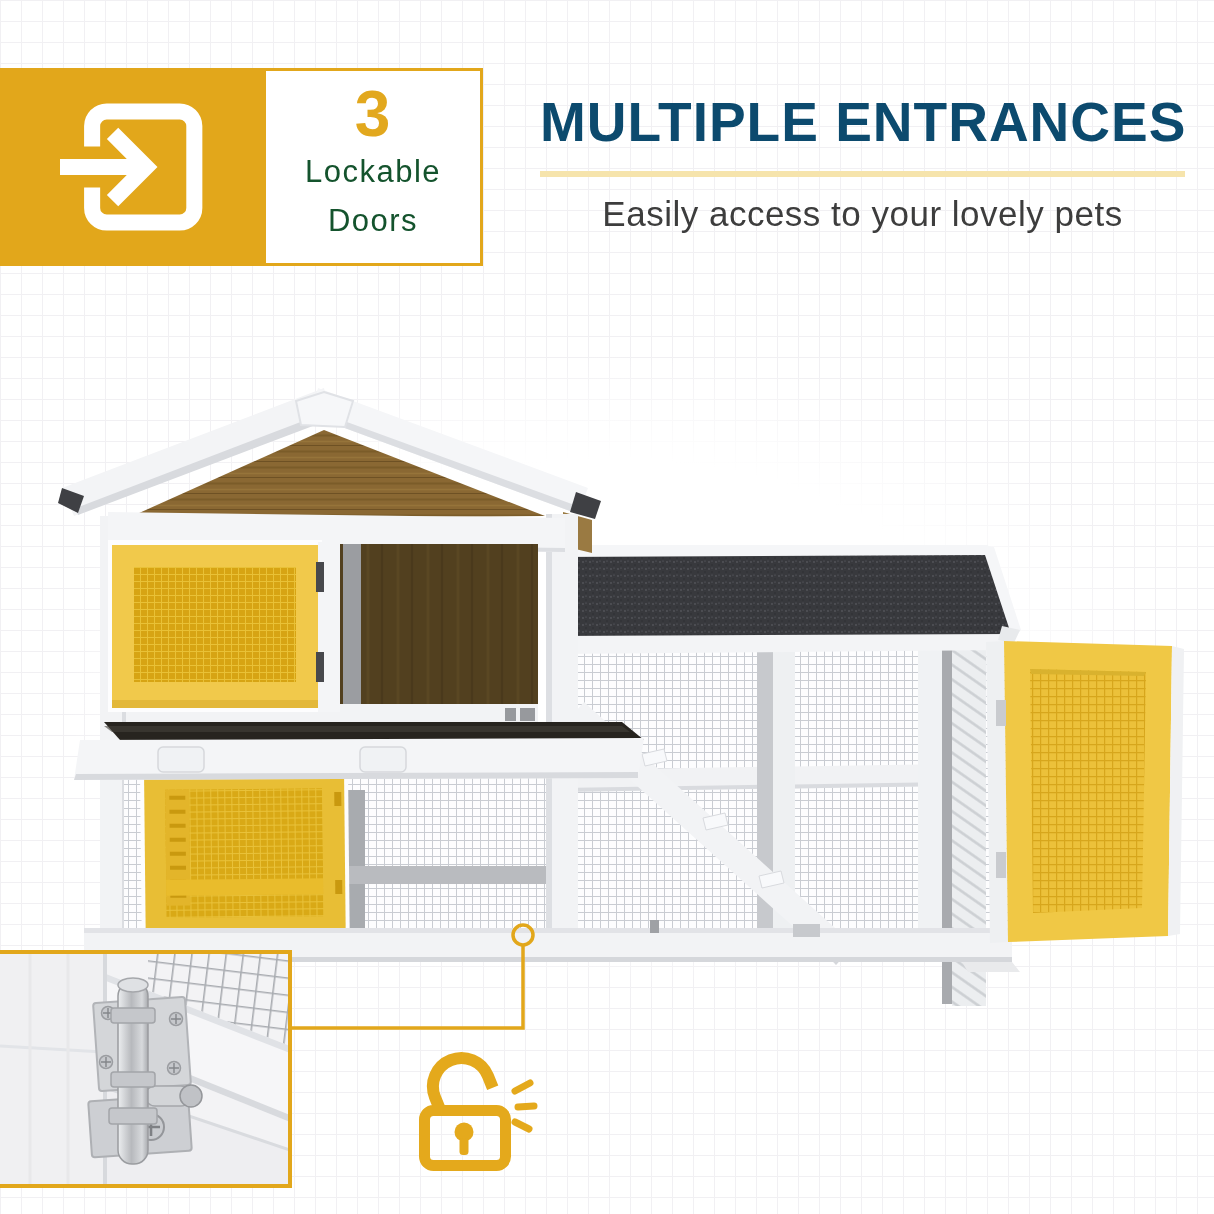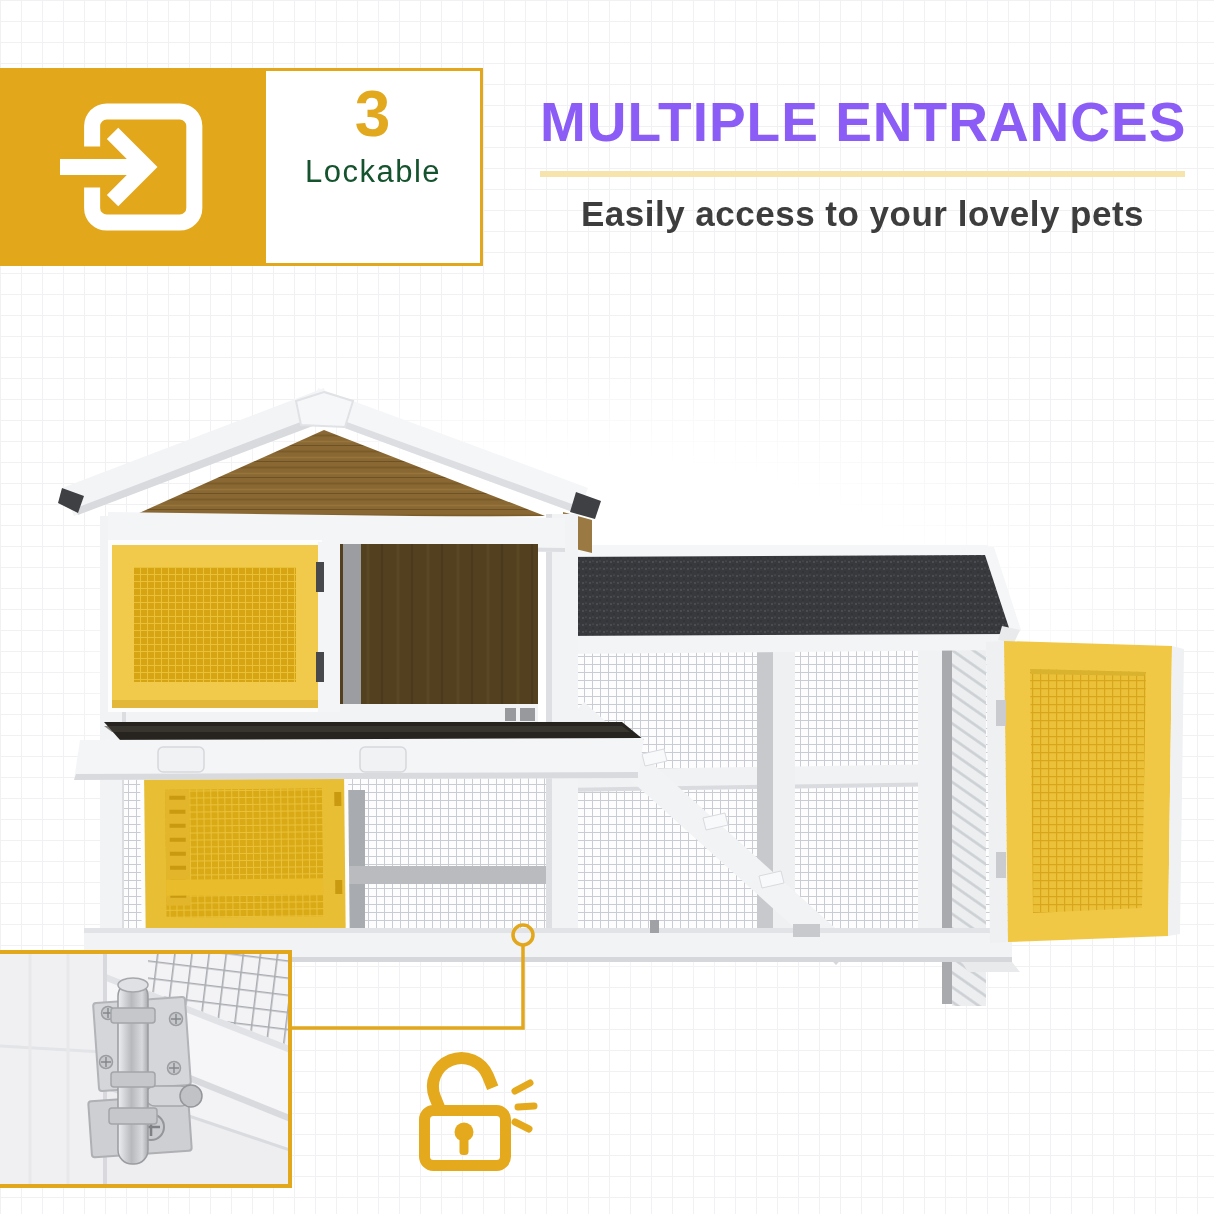--- a/index.html
+++ b/index.html
@@ -26,28 +26,28 @@
     text-align:center;
   }
   .badge-count{
     margin-top:10px;font-size:64px;font-weight:bold;color:#e2a81e;line-height:66px;letter-spacing:1px;
   }
   .badge-line{
     font-size:31px;color:#14532d;line-height:49px;letter-spacing:1.5px;
   }
   .main-title{
     position:absolute;left:540px;top:90px;width:660px;
-    font-size:55px;font-weight:bold;color:#8b5cf6;letter-spacing:1px;white-space:nowrap;
+    font-size:55px;font-weight:bold;color:#0c4a6e;letter-spacing:1px;white-space:nowrap;
   }
   .title-divider{
     position:absolute;left:540px;top:171px;width:645px;height:6px;background:#f6e4ac;
   }
   .subtitle{
     position:absolute;left:540px;top:194px;width:645px;text-align:center;
-    font-size:35px;color:#3d3d3d;letter-spacing:0.5px;white-space:nowrap;font-weight:bold;
+    font-size:35px;color:#3d3d3d;letter-spacing:0.5px;white-space:nowrap;
   }
   svg.scene{position:absolute;left:0;top:0;}
 </style>
 </head>
 <body>
 
 <div class="glow"></div>
 
 <svg class="scene" width="1214" height="1214" viewBox="0 0 1214 1214">
   <defs>
@@ -285,17 +285,18 @@
   <svg width="150" height="146" viewBox="0 0 100 100">
     <path d="M22,36 V22 a10,10 0 0 1 10,-10 h50 a10,10 0 0 1 10,10 v56 a10,10 0 0 1 -10,10 h-50 a10,10 0 0 1 -10,-10 V64" fill="none" stroke="#ffffff" stroke-width="11"></path>
     <path d="M0,50 H52" stroke="#ffffff" stroke-width="11" fill="none"></path>
     <path d="M36,27 L59,50 L36,73" fill="none" stroke="#ffffff" stroke-width="11"></path>
   </svg>
 </div>
 
 <div class="badge-text-box">
   <div class="badge-count">3</div>
   <div class="badge-line">Lockable</div>
+  <div class="badge-line">Doors</div>
 </div>
 
 <div class="main-title">MULTIPLE ENTRANCES</div>
 <div class="title-divider"></div>
 <div class="subtitle">Easily access to your lovely pets</div>
 
 </body></html>

